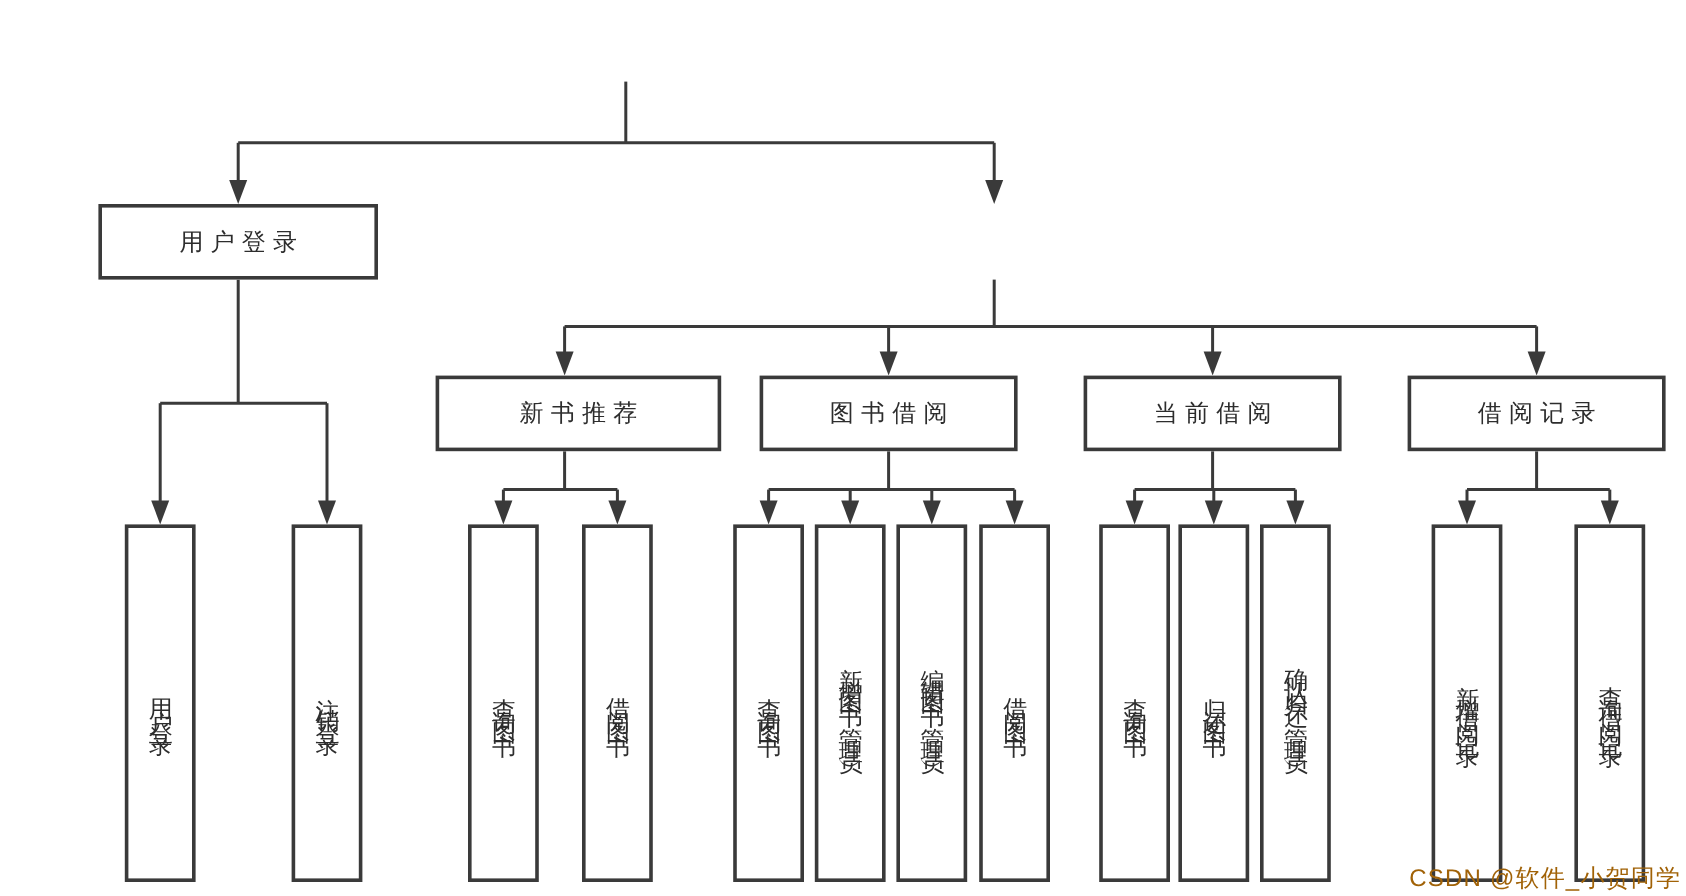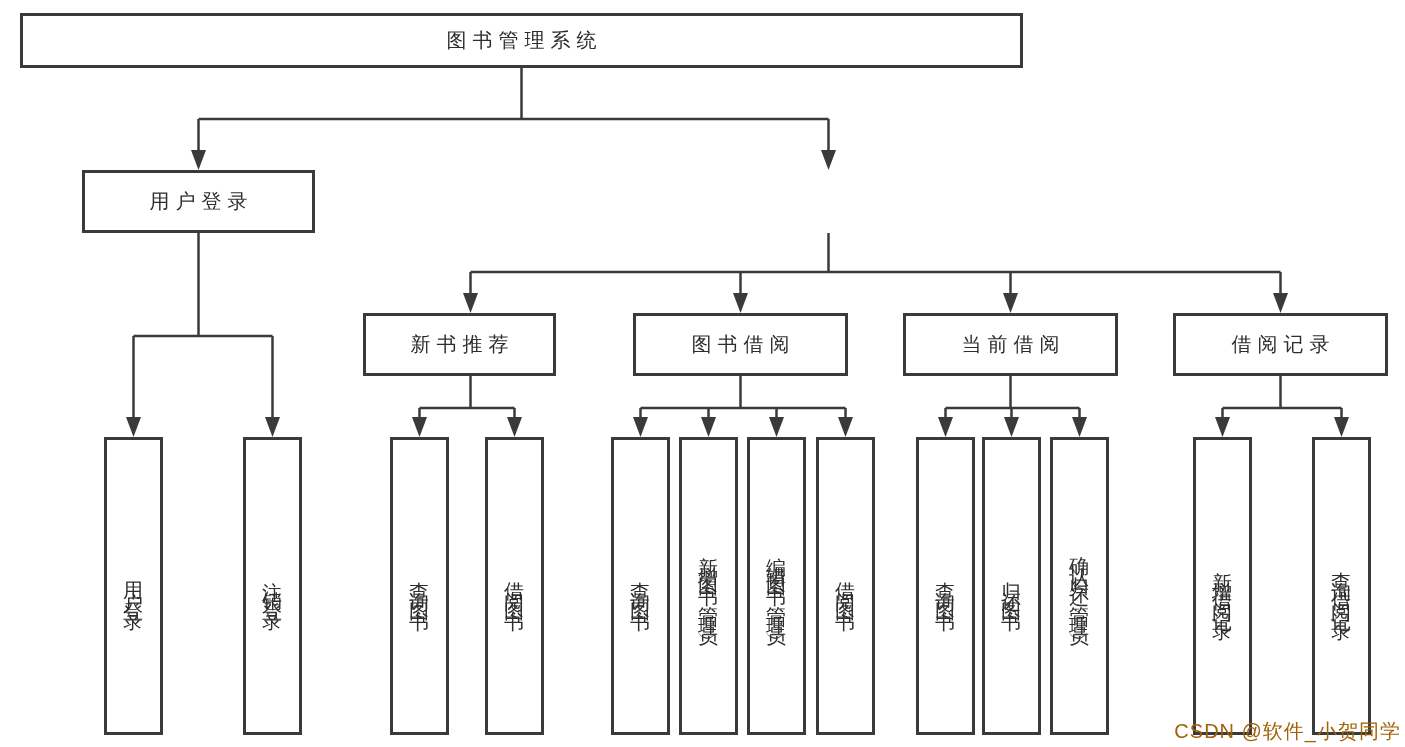--- a/index.html
+++ b/index.html
@@ -35,21 +35,21 @@
     letter-spacing: 6px;
     text-indent: 6px;
     white-space: nowrap;
   }
   
   #n-root  { left: 20px;   top: 13px;  width: 1003px; height: 55px; }
   
   #n-l2-0  { left: 82px;   top: 170px; width: 233px;  height: 63px; }
   #n-l2-1  { left: 712px;  top: 170px; width: 233px;  height: 63px; }
   
-  #n-l3-0  { left: 363px;  top: 313px; width: 193px;  height: 63px; }
+  #n-l3-0  { left: 363px;  top: 313px; width: 238px;  height: 63px; }
   #n-l3-1  { left: 633px;  top: 313px; width: 215px;  height: 63px; }
   #n-l3-2  { left: 903px;  top: 313px; width: 215px;  height: 63px; }
   #n-l3-3  { left: 1173px; top: 313px; width: 215px;  height: 63px; }
   
   .leaf {
     position: absolute;
     top: 437px;
     width: 59px;
     height: 298px;
     letter-spacing: 0;
@@ -153,23 +153,20 @@
       <polygon points="769,417 784,417 776.5,437"></polygon>
       <polygon points="838,417 853,417 845.5,437"></polygon>
       <polygon points="938,417 953,417 945.5,437"></polygon>
       <polygon points="1004,417 1019,417 1011.5,437"></polygon>
       <polygon points="1072,417 1087,417 1079.5,437"></polygon>
       <polygon points="1215,417 1230,417 1222.5,437"></polygon>
       <polygon points="1334,417 1349,417 1341.5,437"></polygon>
     </g>
   </svg>
 
-  <div class="node" id="n-root">
-    <span>图书管理系统</span>
-  </div>
 
   <div class="node" id="n-l2-0">
     <span>用户登录</span>
   </div>
 
   <div class="node" id="n-l3-0">
     <span>新书推荐</span>
   </div>
   <div class="node" id="n-l3-1">
     <span>图书借阅</span>

